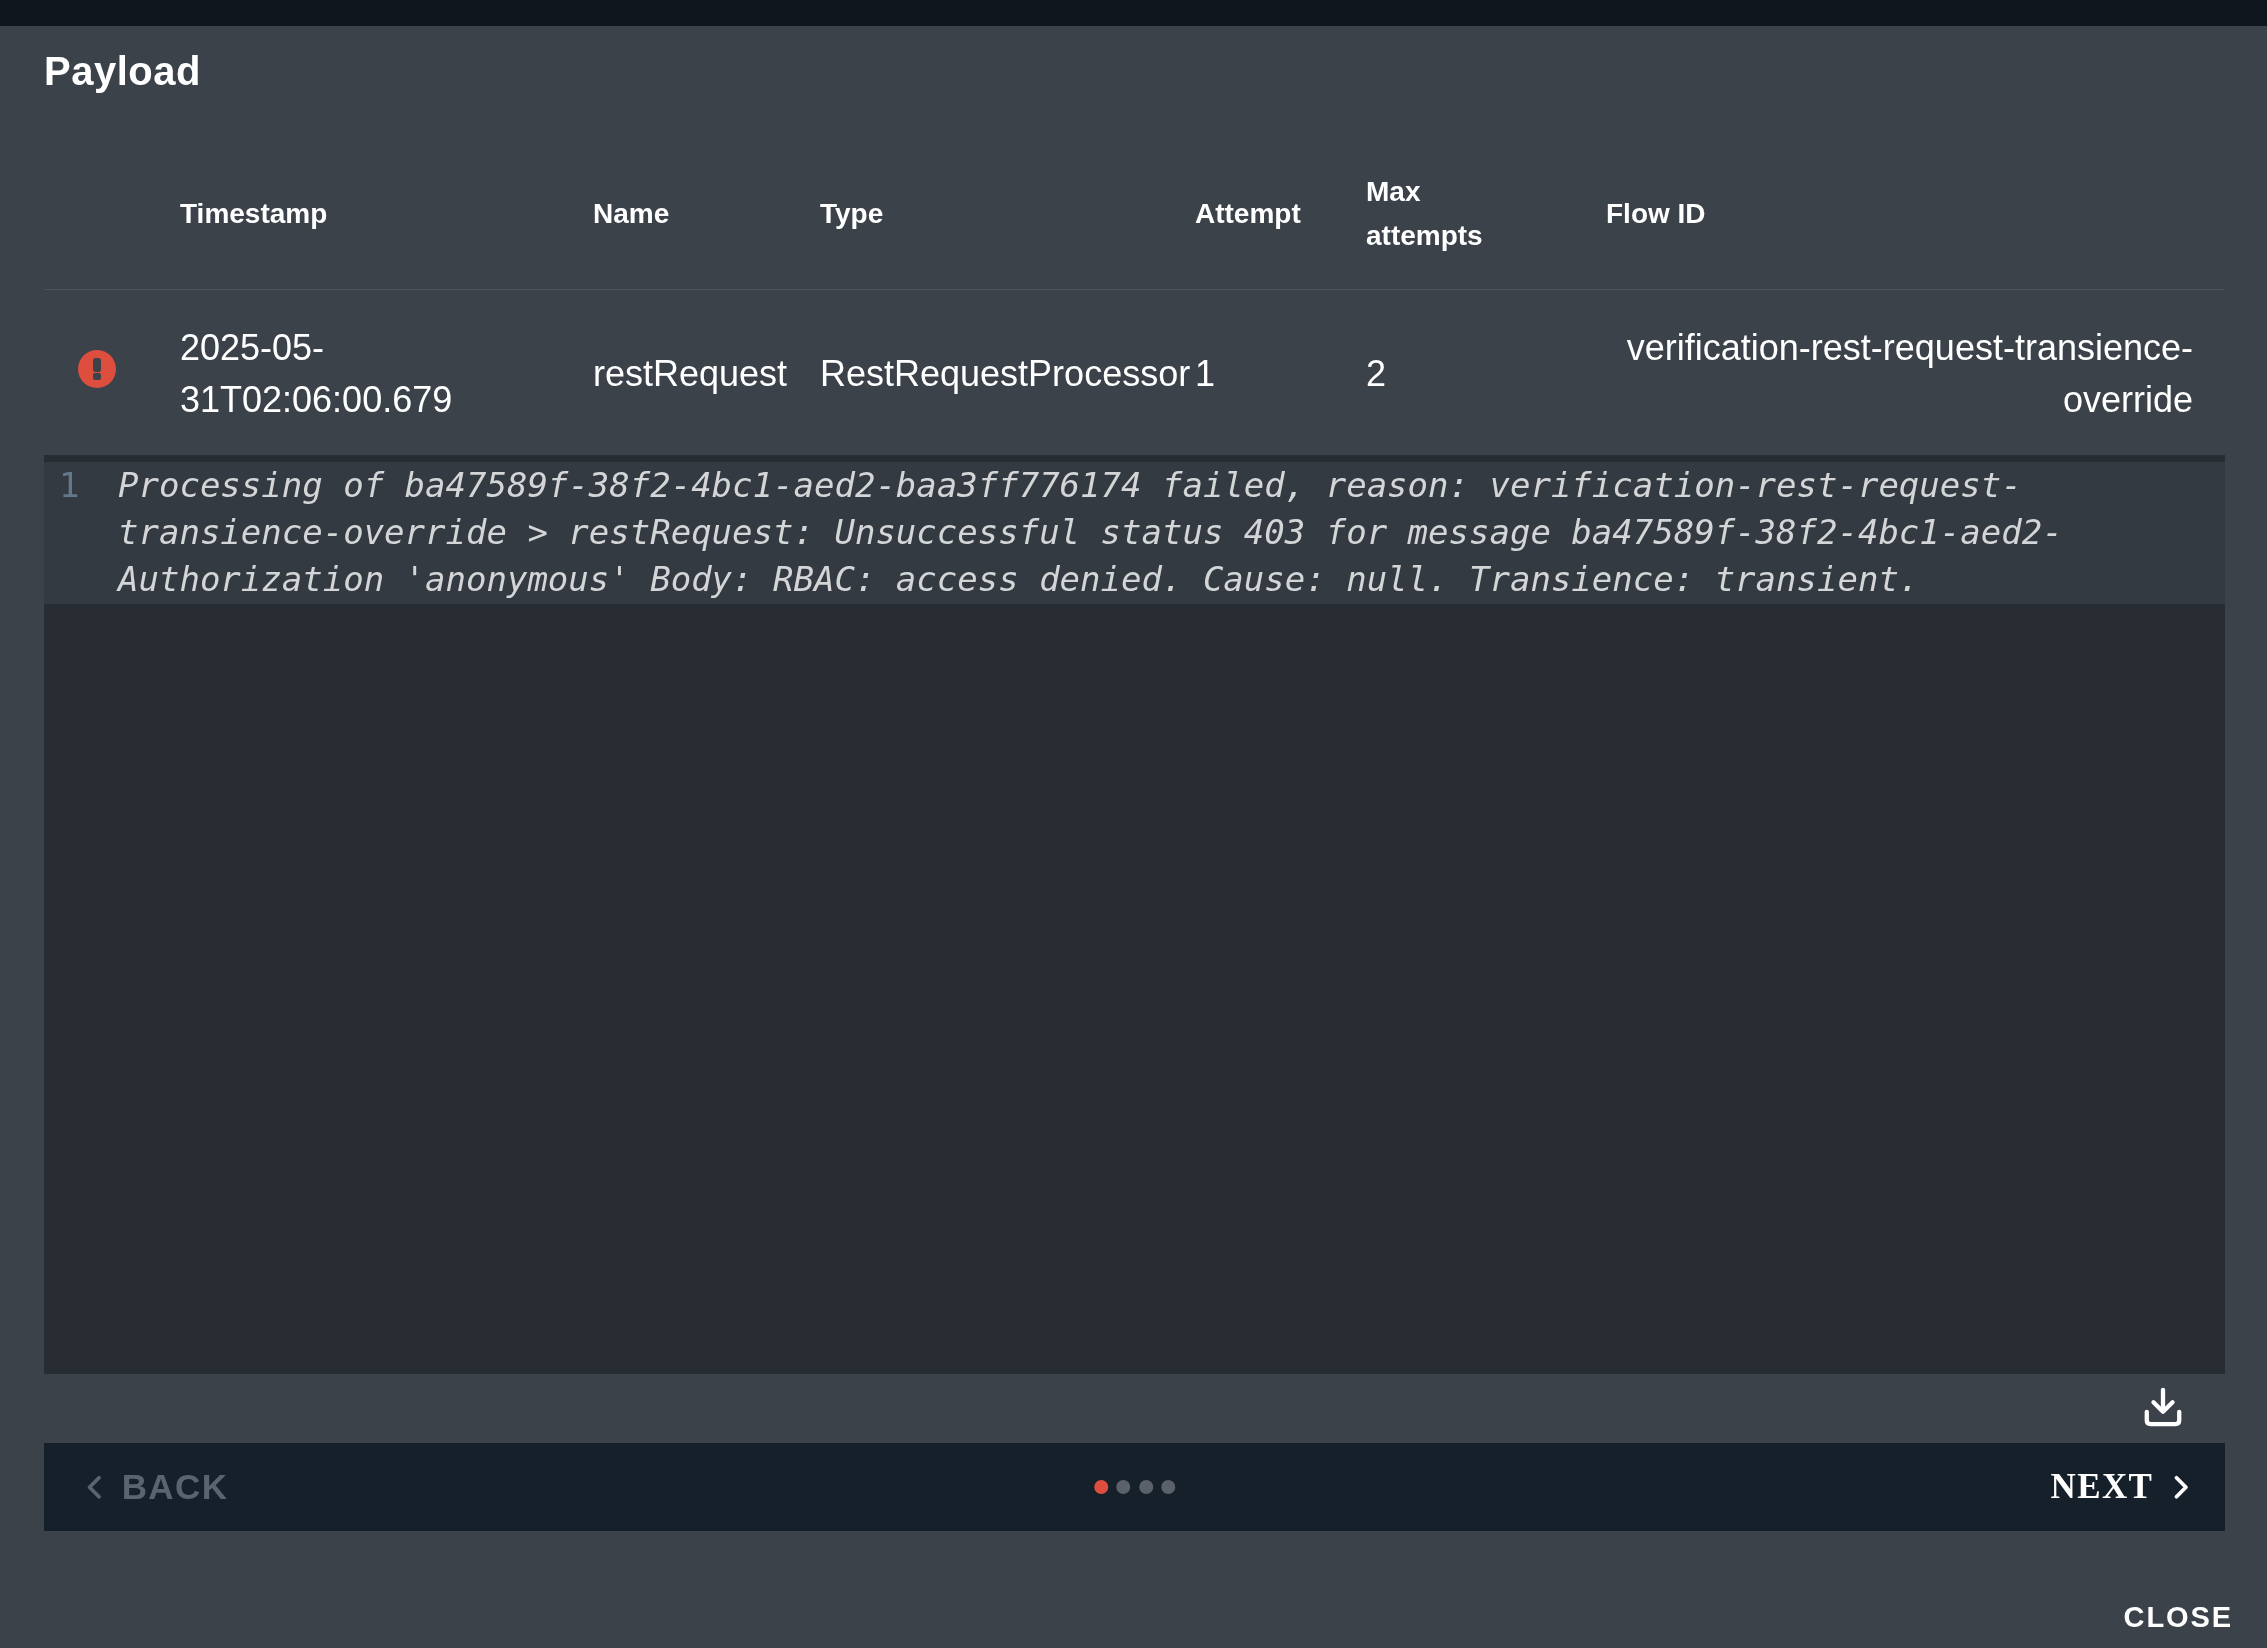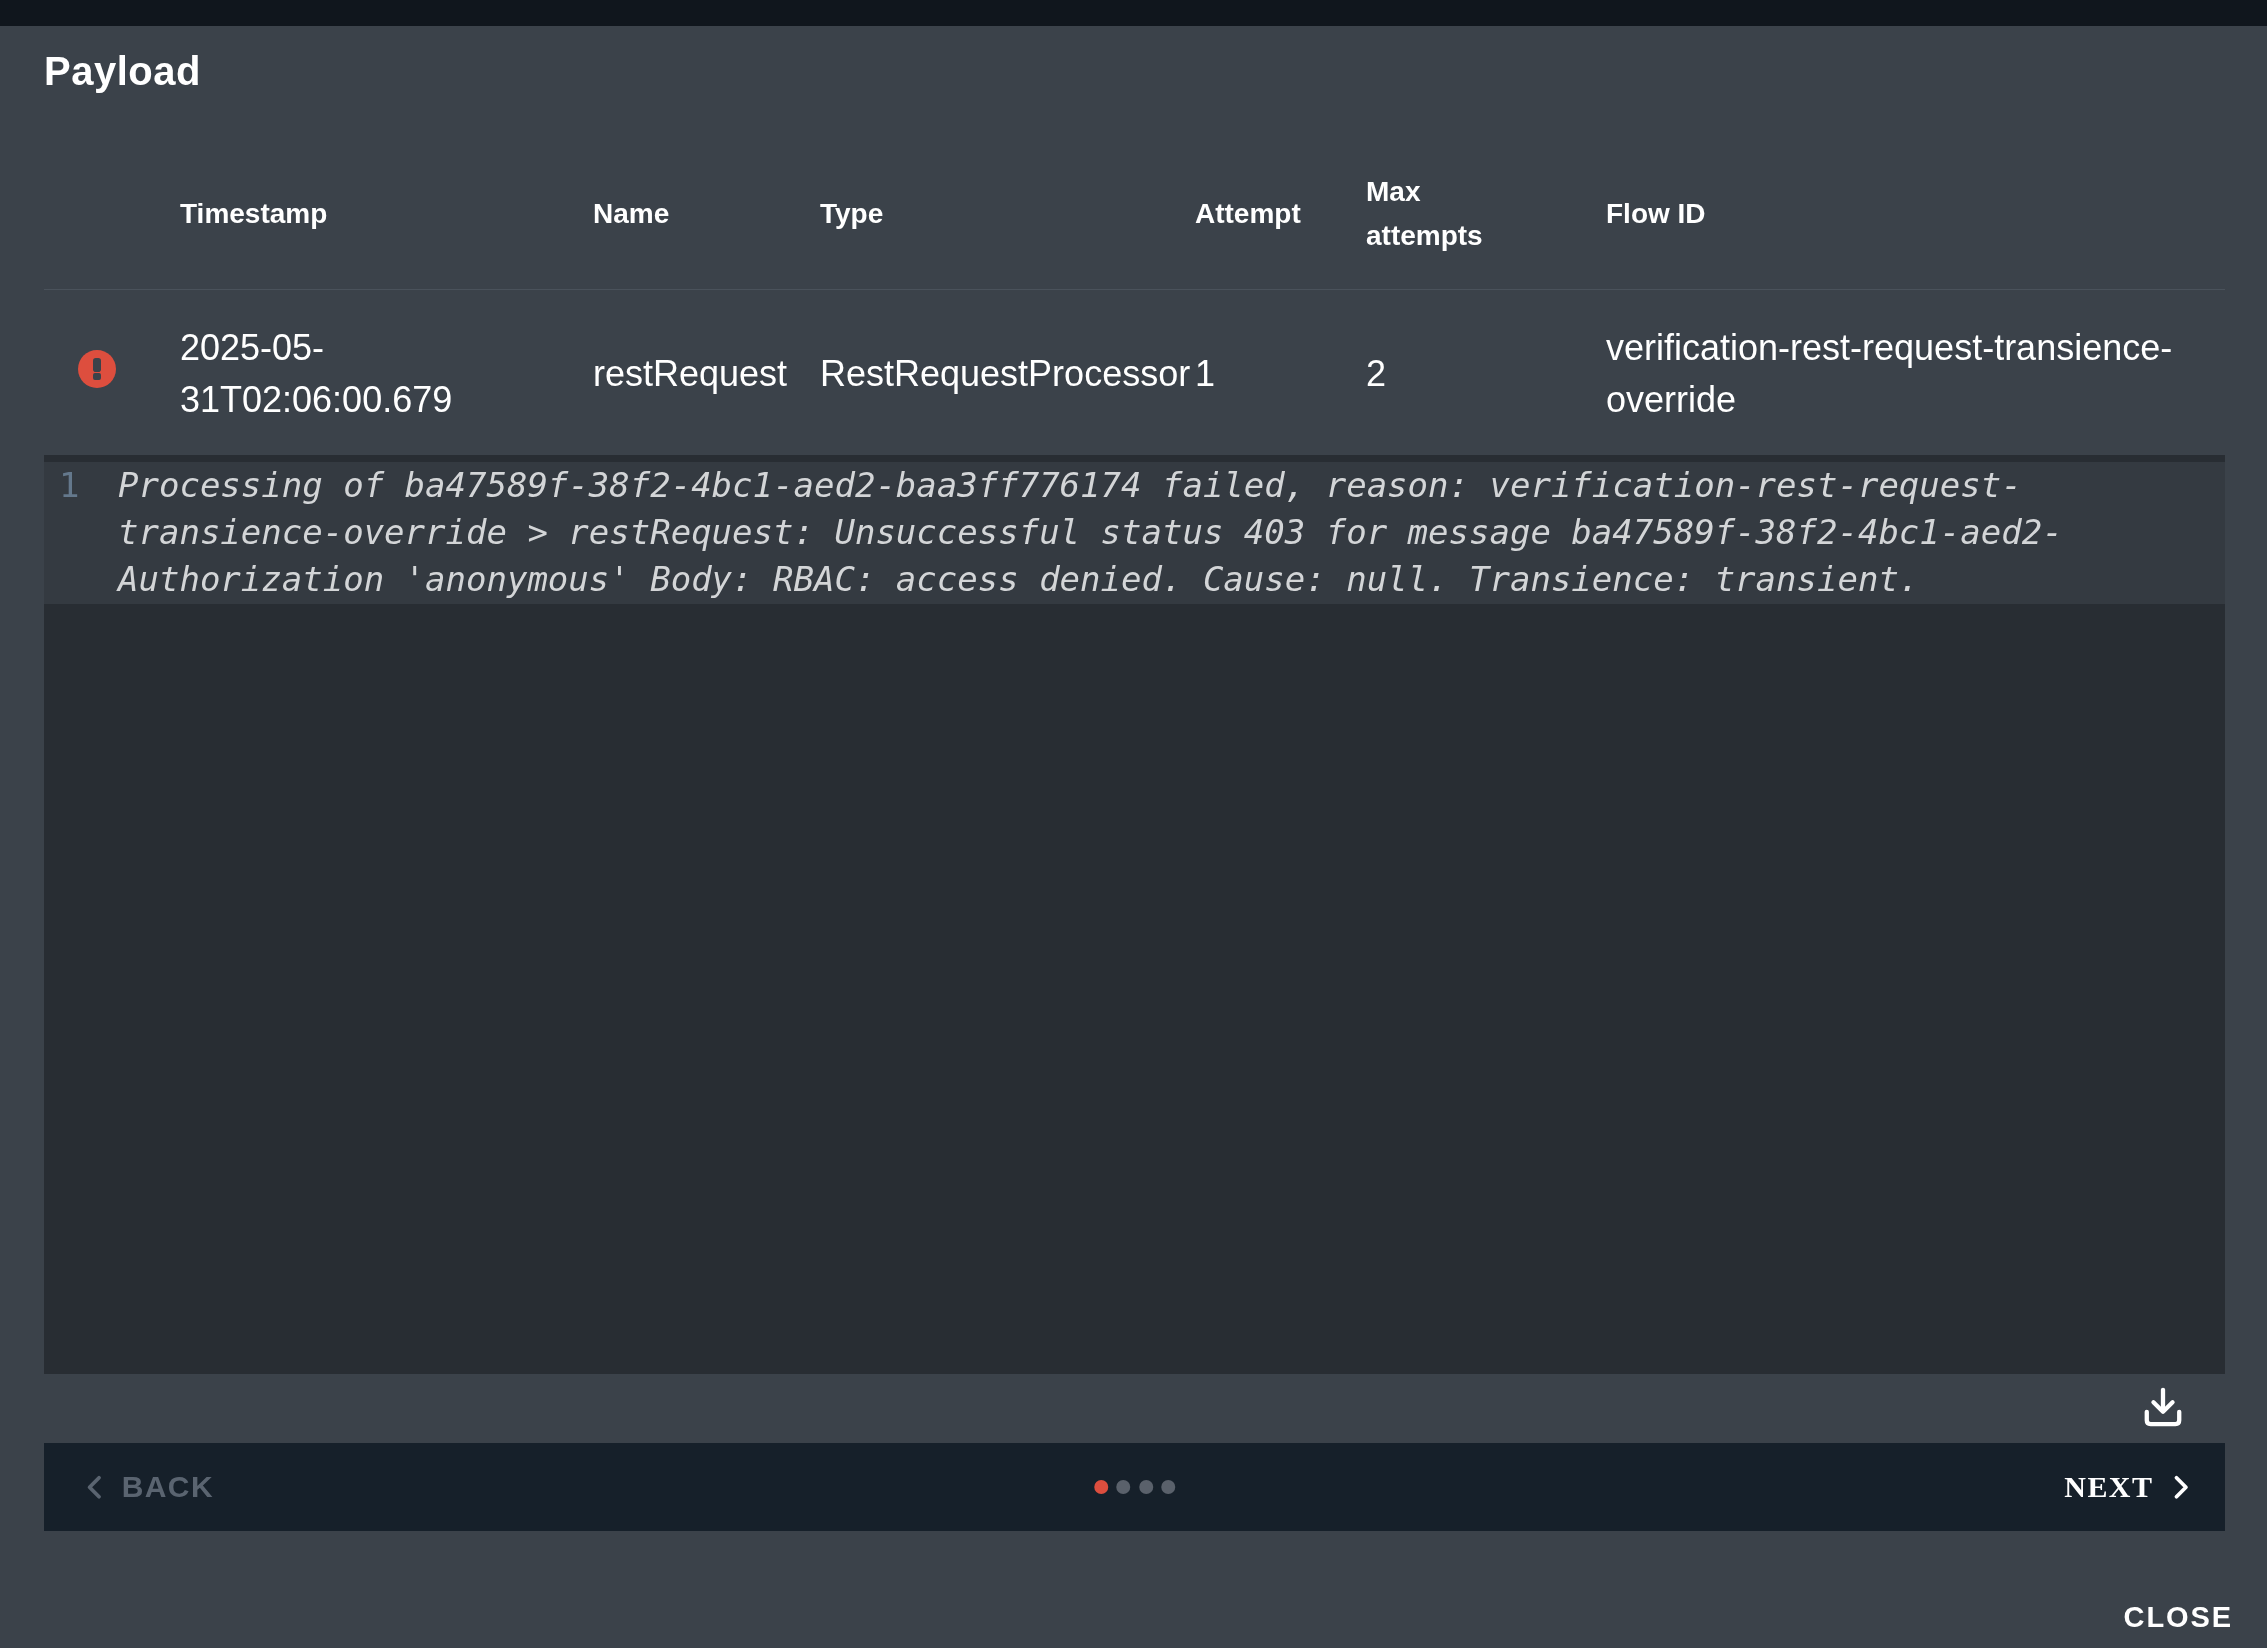--- a/index.html
+++ b/index.html
@@ -48,21 +48,21 @@
     position: absolute; display: flex; align-items: center;
     color: #FFFFFF;
   }
   .th { top: 142px; height: 91px; font-size: 28px; font-weight: 600; line-height: 44px; }
   .td { top: 265px; height: 165px; font-size: 36px; font-weight: 400; line-height: 52px; }
   .col-ts   { left: 180px;  width: 397px; }
   .col-name { left: 593px;  width: 208px; }
   .col-type { left: 820px;  width: 360px; }
   .col-att  { left: 1195px; width: 151px; }
   .col-max  { left: 1366px; width: 161px; }
-  .col-flow { left: 1606px; width: 587px; }
+  .col-flow { left: 1606px; width: 587px; text-align: right; }
   .divider {
     position: absolute; left: 44px; top: 263px; width: 2181px; height: 0.9px;
     background: #4A525B;
   }
   .error-icon {
     position: absolute; left: 78px; top: 324px;
     width: 38px; height: 38px; border-radius: 50%;
     background: var(--accent-red, #DD4E3E);
   }
   .error-icon .bar {
@@ -110,21 +110,21 @@
     position: absolute; left: 44px; top: 1417px;
     width: 2181px; height: 88px;
     background: var(--pager-bg, #16202A);
     display: flex; align-items: center; justify-content: space-between;
     padding: 0 32px 0 38px;
   }
   .pager-btn {
     display: flex; align-items: center; gap: 13.2px;
     background: none; border: none; cursor: pointer;
     font-family: "Liberation Sans", sans-serif;
-    font-size: 30px; font-weight: 600; letter-spacing: 1.4px;
+    font-size: 35px; font-weight: 600; letter-spacing: 1.4px;
   }
   .pager-btn.back { color: #5A6470; }
   .pager-btn.next { color: #FFFFFF; font-family: Liberation Serif, serif; }
   .dots {
     position: absolute; left: 50%; top: 50%; transform: translate(-50%, -50%);
     display: flex; gap: 8.5px;
   }
   .dot {
     width: 14px; height: 14px; border-radius: 50%;
     background: #5A616B; cursor: pointer;

